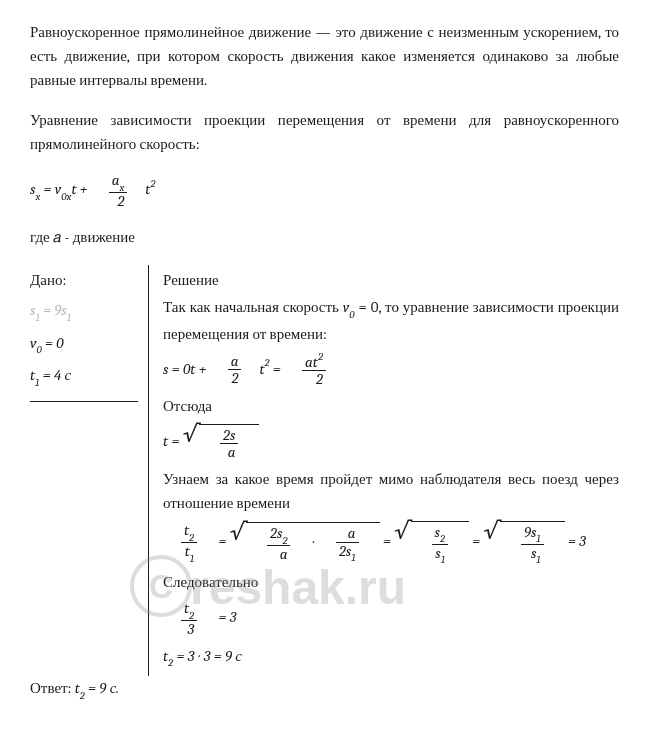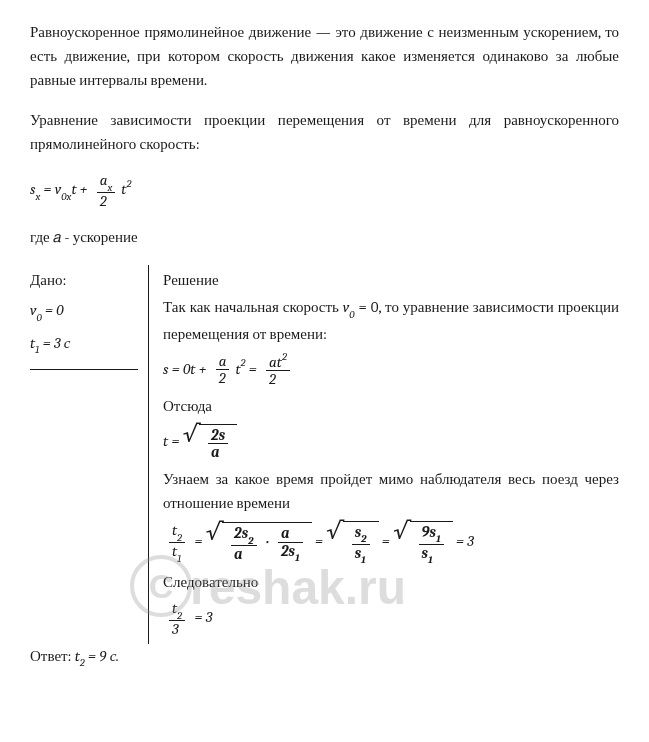--- a/index.html
+++ b/index.html
@@ -32,23 +32,23 @@
       top: 0.15em;
     }
     .sup {
       font-size: 0.72em;
       vertical-align: super;
       position: relative;
       top: -0.1em;
     }
     .frac {
       display: inline-block;
-      text-align: left;
+      text-align: right;
       vertical-align: middle;
-      margin: 0 6px;
+      margin: 0 18px;
       line-height: 1.1;
     }
     .frac .num {
       display: block;
       border-bottom: 1px solid #1a1a1a;
       padding: 0 3px;
     }
     .frac .den {
       display: block;
       padding: 0 3px;
@@ -60,21 +60,20 @@
     }
     .sqrt-symbol {
       font-size: 1.6em;
       line-height: 0.8;
       margin-right: -2px;
     }
     .sqrt-content {
       border-top: 1px solid #1a1a1a;
       padding: 2px 3px 0 3px;
       display: inline-block;
-      font-weight: bold;
     }
     .solution-table {
       display: flex;
       border-collapse: collapse;
       margin-top: 12px;
       position: relative;
     }
     .left-col {
       width: 108px;
       flex-shrink: 0;
@@ -138,31 +137,34 @@
 <body>
 
 <div class="para justified">Равноускоренное прямолинейное движение — это движение с неизменным ускорением, то есть движение, при котором скорость движения какое изменяется одинаково за любые равные интервалы времени.</div>
 
 <div class="para justified">Уравнение зависимости проекции перемещения от времени для равноускоренного прямолинейного скорость:</div>
 
 <div class="formula">
   <span>s</span><span class="sub">x</span><span> = </span><span>v</span><span class="sub">0x</span><span>t + </span><span class="frac"><span class="num"><span>a</span><span class="sub">x</span></span><span class="den">2</span></span><span>t</span><span class="sup">2</span>
 </div>
 
-<div class="para">где 𝑎 - ускорение</div>
+<div class="para">где 𝑎 - движение</div>
 
 <div class="solution-table">
   <div class="left-col">
     <div class="given-block">
       <div class="line">Дано:</div>
+      <div class="line formula-line faded">
+        <span>s</span><span class="sub">1</span><span> = 9</span><span>s</span><span class="sub">1</span>
+      </div>
       <div class="line formula-line">
         <span>v</span><span class="sub">0</span><span> = 0</span>
       </div>
       <div class="line formula-line">
-        <span>t</span><span class="sub">1</span><span> = 3 с</span>
+        <span>t</span><span class="sub">1</span><span> = 4 с</span>
       </div>
     </div>
   </div>
 
   <div class="right-col">
     <div class="line">Решение</div>
     <div class="line justified">
       <span>Так как начальная скорость </span><span style="font-style:italic;"><span>v</span><span class="sub">0</span></span><span> = 0, то уравнение зависимости проекции перемещения от времени:</span>
     </div>
     <div class="formula-line">
@@ -185,20 +187,23 @@
           <span class="sqrt-content"><span class="frac"><span class="num"><span>s</span><span class="sub">2</span></span><span class="den"><span>s</span><span class="sub">1</span></span></span></span>
         </span><span> = </span><span class="sqrt">
           <span class="sqrt-symbol">√</span>
           <span class="sqrt-content"><span class="frac"><span class="num"><span>9s</span><span class="sub">1</span></span><span class="den"><span>s</span><span class="sub">1</span></span></span></span>
         </span><span> = 3</span>
     </div>
     <div class="line">Следовательно</div>
     <div class="formula-line">
       <span class="frac"><span class="num"><span>t</span><span class="sub">2</span></span><span class="den">3</span></span><span> = 3</span>
     </div>
+    <div class="formula-line">
+      <span>t</span><span class="sub">2</span><span> = 3 ∙ 3 = 9 с</span>
+    </div>
   </div>
 </div>
 
 <div class="answer">
   <span>Ответ:  </span><span style="font-style:italic;"><span>t</span><span class="sub">2</span><span> = 9 с.</span></span>
 </div>
 
 <div class="watermark-c">C</div>
 <div class="watermark">reshak.ru</div>
 

